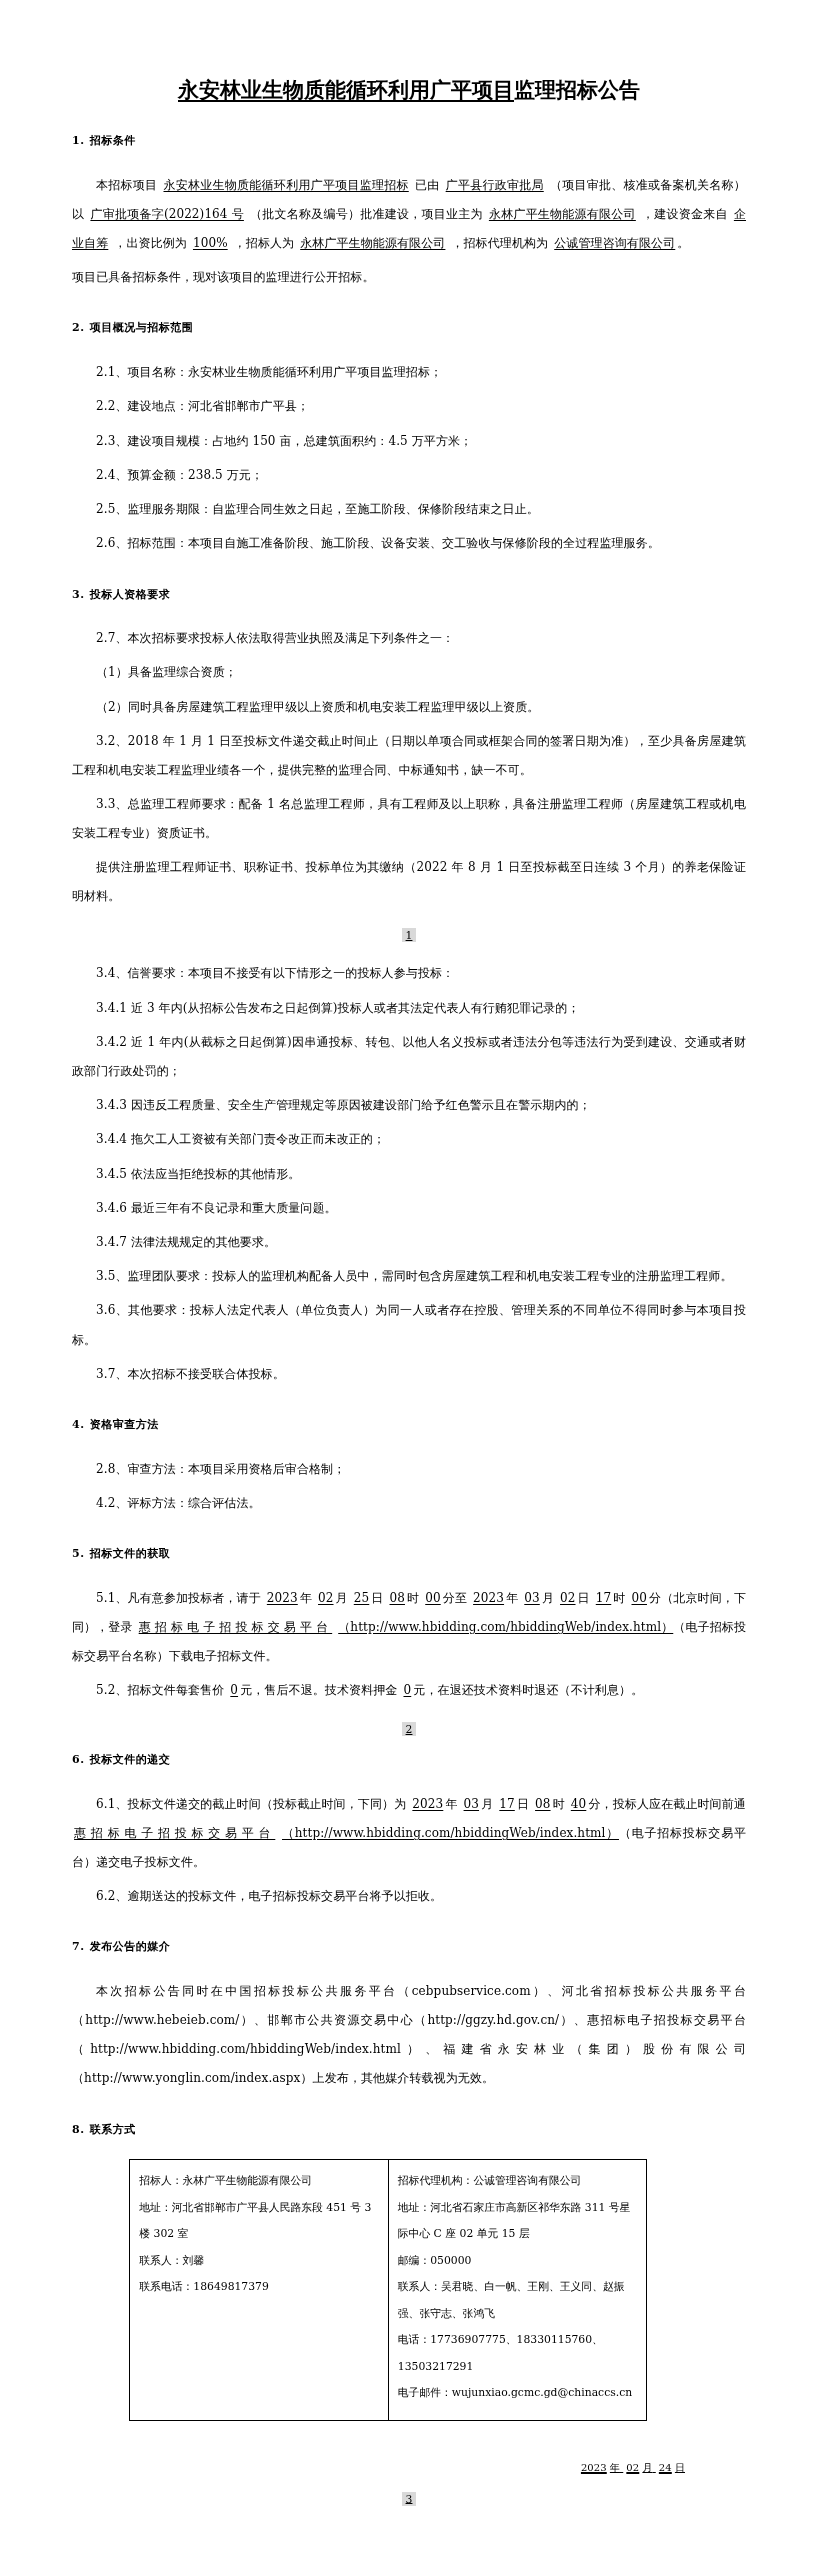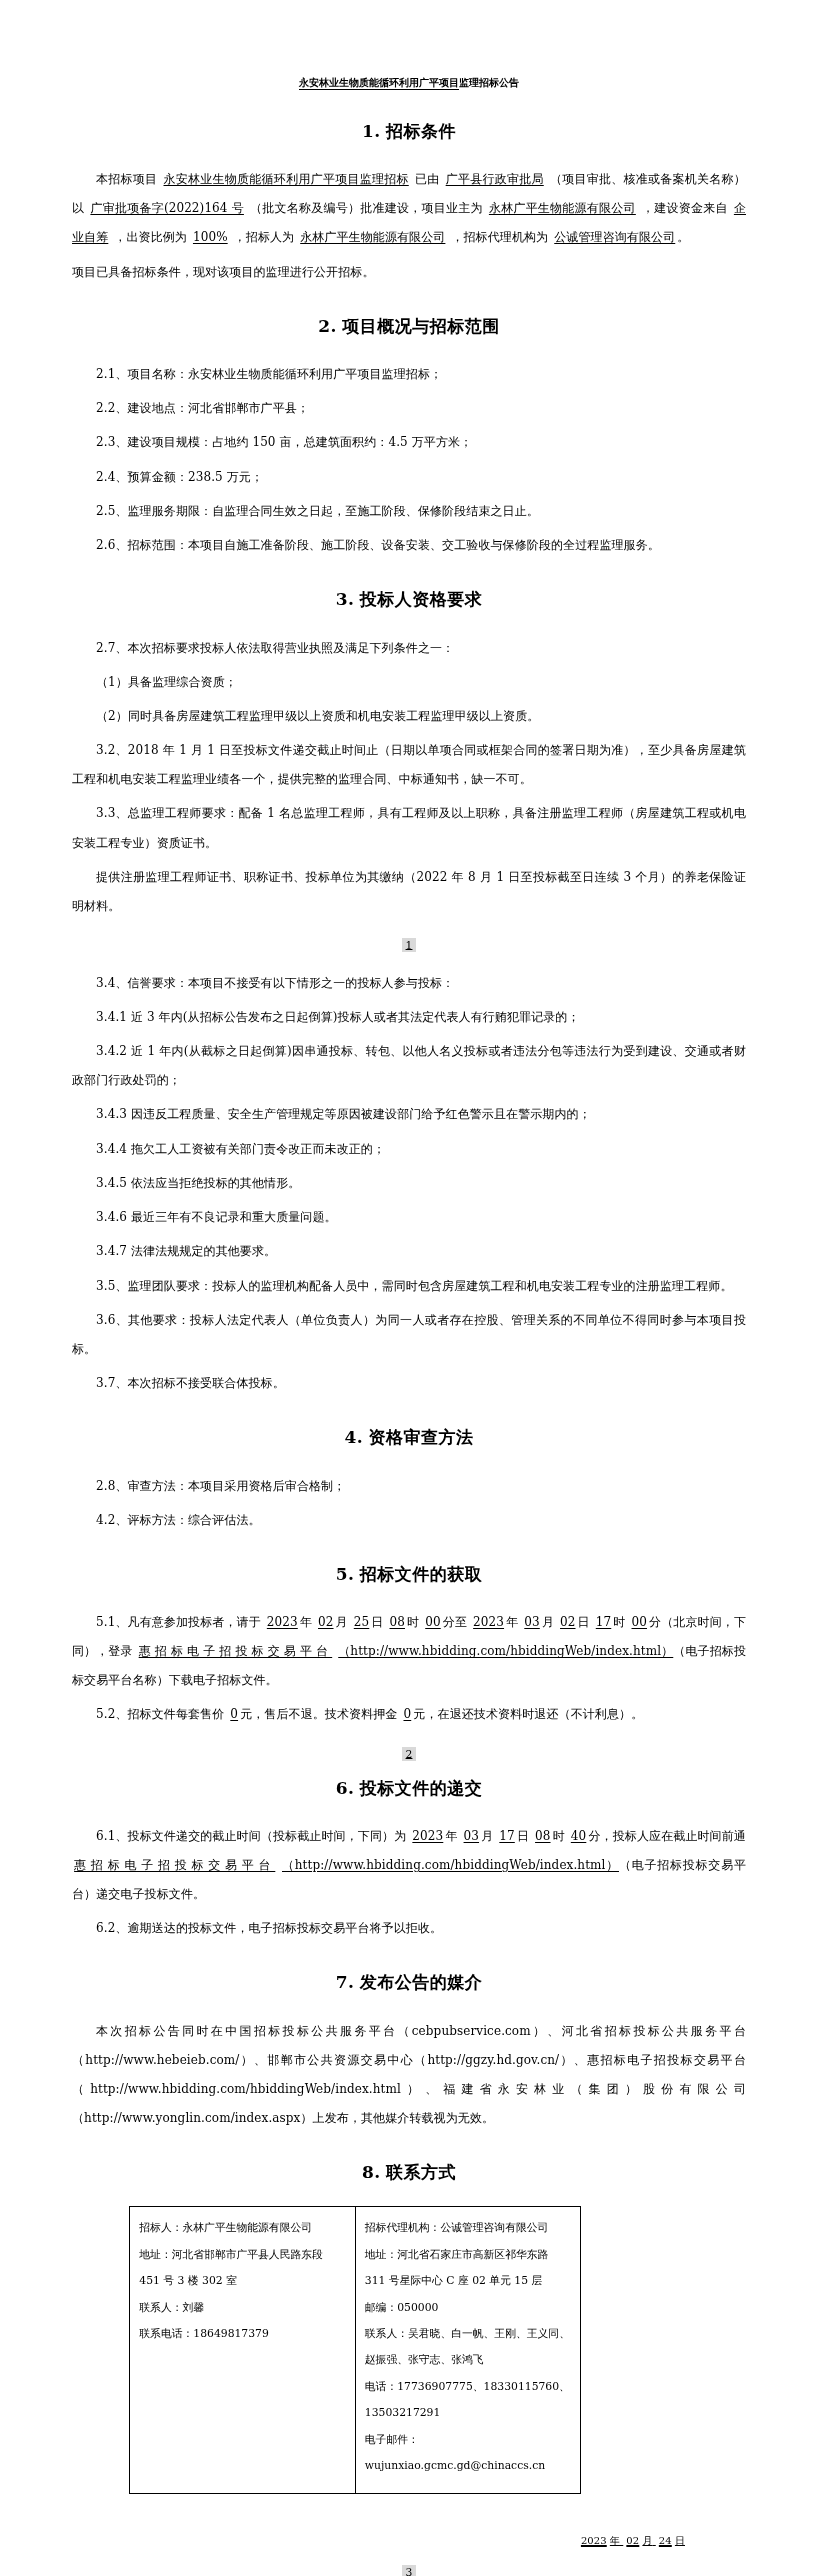--- a/index.html
+++ b/index.html
@@ -12,34 +12,33 @@
   }
   .page{
     width:818px;
     min-height:3141px;
     box-sizing:border-box;
     padding:77px 72px 31px 72px;
     background:#fff;
   }
   .doc-title{
     text-align:center;
-    font-size:10px;
+    font-size:21px;
     font-weight:bold;
     letter-spacing:0px;
     margin:0 0 32px 0;
     line-height:1.2;
   }
   .doc-title span.u{ text-decoration:underline; text-underline-offset:2.6px;}
   h2.sec{
-    font-size:17px;
+    font-size:11px;
     font-weight:bold;
     margin:0 0 23px 0;
     line-height:1.25;
     letter-spacing:0.5px;
-    text-align:center;
   }
   .sec-num{margin-right:5.2px;}
   p.para{
     font-size:12px;
     line-height:2.42;
     margin:0 0 5.2px 0;
     text-align:justify;
     text-indent:2em;
     letter-spacing:0.1px;
   }
@@ -67,21 +66,21 @@
     letter-spacing:0;
   }
   .pagenum span{
     background:#d9d9d9;
     padding:0.5px 3.6px;
     text-decoration:underline;
   }
   .gapmed{height:24px;}
   table.contact{
     border-collapse:collapse;
-    width:452px;
+    width:518px;
     margin:13.4px 0 0 57px;
     table-layout:fixed;
   }
   table.contact td{
     border:0.5px solid #000;
     vertical-align:top;
     padding:8.2px 9.3px 13.4px 9.3px;
     font-size:10.8px;
     line-height:2.45;
     width:50%;

